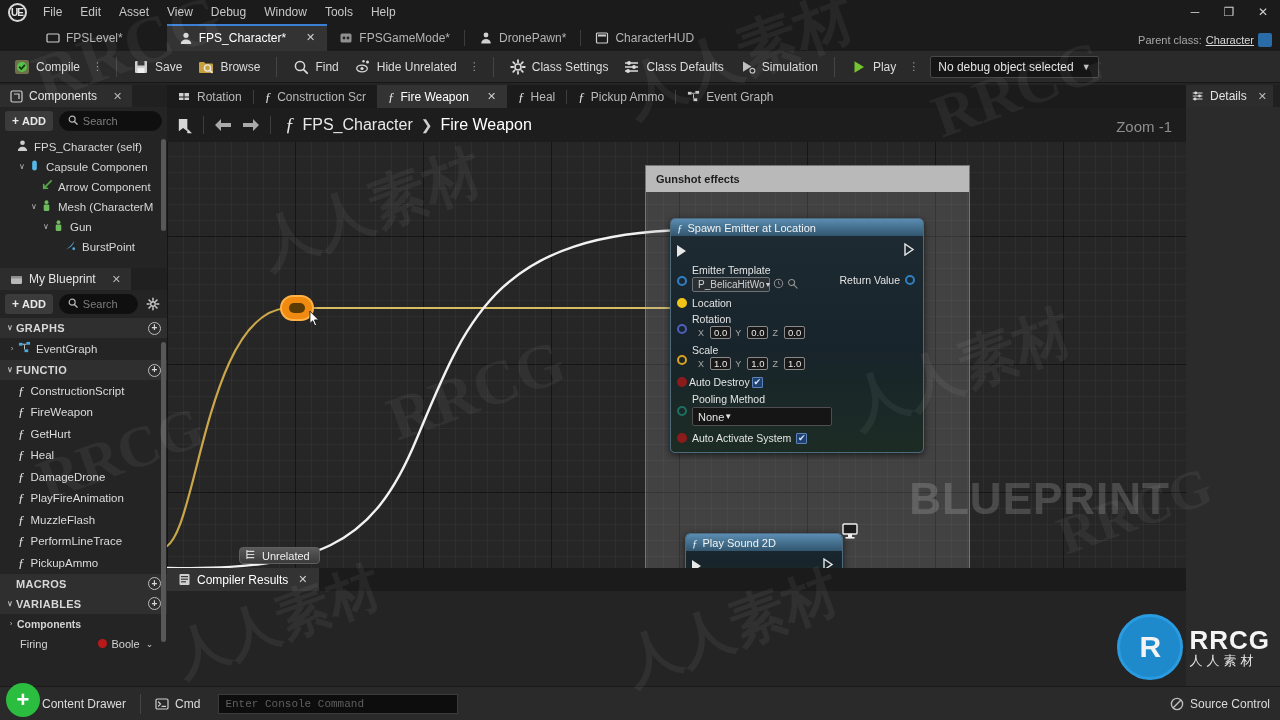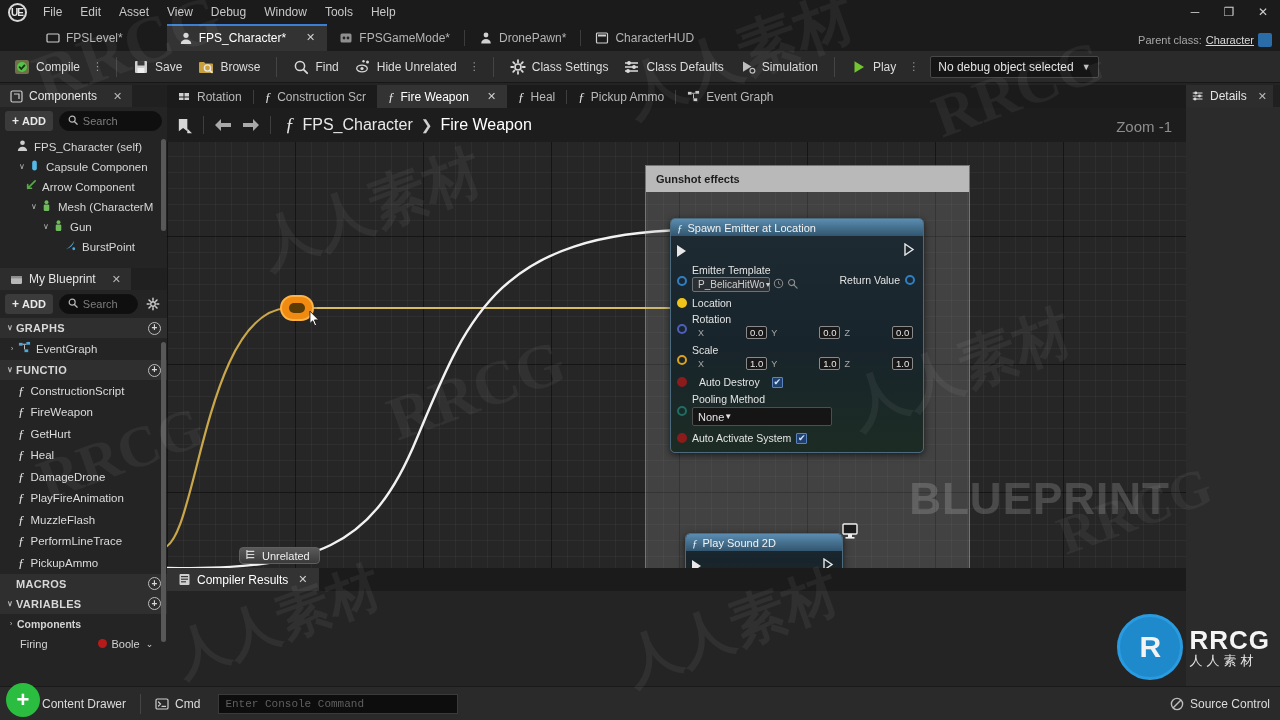--- a/index.html
+++ b/index.html
@@ -225,21 +225,21 @@
   }
   .pin-circ.filled { background: #f0c419; border-color: #f0c419; }
   .pin-circ.rot { border-color: #4d5fbd; }
   .pin-circ.scale { border-color: #dba11c; }
   .pin-circ.bool { border-color: #8c1c1c; background: #8c1c1c; }
   .pin-circ.enum { border-color: #1e6e63; }
   .pin-label { font-size: 10.5px; color: #e3e3e3; }
   .mini-input {
     background: #181818; border: 1px solid #8a8a8a; border-radius: 2px;
     font-size: 9.5px; color: #e9e9e9; padding: 0 3px; height: 13px; line-height: 12px;
-    display: inline-flex; align-items: center; margin-left: 36px;
+    display: inline-flex; align-items: center;
   }
   .axis-lbl { font-size: 9px; color: #a9a9a9; margin-right: 2px; }
   .combo {
     background: #2a2f33; border: 1px solid #6d7277; border-radius: 2px; height: 15px;
     display: flex; align-items: center; justify-content: flex-start;
     font-size: 10px; color: #cfcfcf; padding: 0 5px;
   }
   .combo.big { background: #151515; border-color: #4e4e4e; height: 19px; font-size: 11px; color: #e4e4e4; }
   .checkb {
     width: 11px; height: 11px; background: #20416e; border: 1px solid #5c83bb; border-radius: 1px;
@@ -563,21 +563,21 @@
       </div>
       <div class="tree-row" style="padding-left:16px">
         <span class="tw">∨</span>
         <span class="ico" style="width:14px;flex:0 0 14px;margin-right:4px">
           <svg width="13" height="13" viewBox="0 0 14 14">
               <rect x="4.5" y="1.5" width="5" height="11" rx="2.5" fill="#55b8e6"></rect>
             </svg>
         </span>
         <span>Capsule Componen</span>
       </div>
-      <div class="tree-row" style="padding-left:12px">
+      <div class="tree-row" style="padding-left:28px">
         <span class="tw"></span>
         <span class="ico" style="width:14px;flex:0 0 14px;margin-right:4px">
           <svg width="13" height="13" viewBox="0 0 14 14">
               <path d="M12 2L4 10M4 10V6M4 10h4" stroke="#58a84a" stroke-width="1.8" fill="none" stroke-linecap="round"></path>
             </svg>
         </span>
         <span>Arrow Component</span>
       </div>
       <div class="tree-row" style="padding-left:28px">
         <span class="tw">∨</span>
@@ -868,21 +868,21 @@
               <span class="axis-lbl">X</span>
               <span class="mini-input">1.0</span>
               <span class="axis-lbl">Y</span>
               <span class="mini-input">1.0</span>
               <span class="axis-lbl">Z</span>
               <span class="mini-input">1.0</span>
             </div>
           </div>
         </div>
 
-        <div class="pin-row" style="padding:5px 8px 1px 6px;gap:12px">
+        <div class="pin-row" style="padding:5px 8px 1px 6px;gap:2px">
           <span class="pin-circ bool"></span>
           <span class="pin-label">Auto Destroy</span>
           <span class="checkb">✔</span>
         </div>
 
         <div class="pin-row" style="padding:4px 8px 1px 6px;align-items:flex-start">
           <span class="pin-circ enum" style="margin-top:13px"></span>
           <div style="margin-left:5px;display:flex;flex-direction:column;gap:2px;flex:1">
             <span class="pin-label">Pooling Method</span>
             <div class="combo big" style="width:140px">

